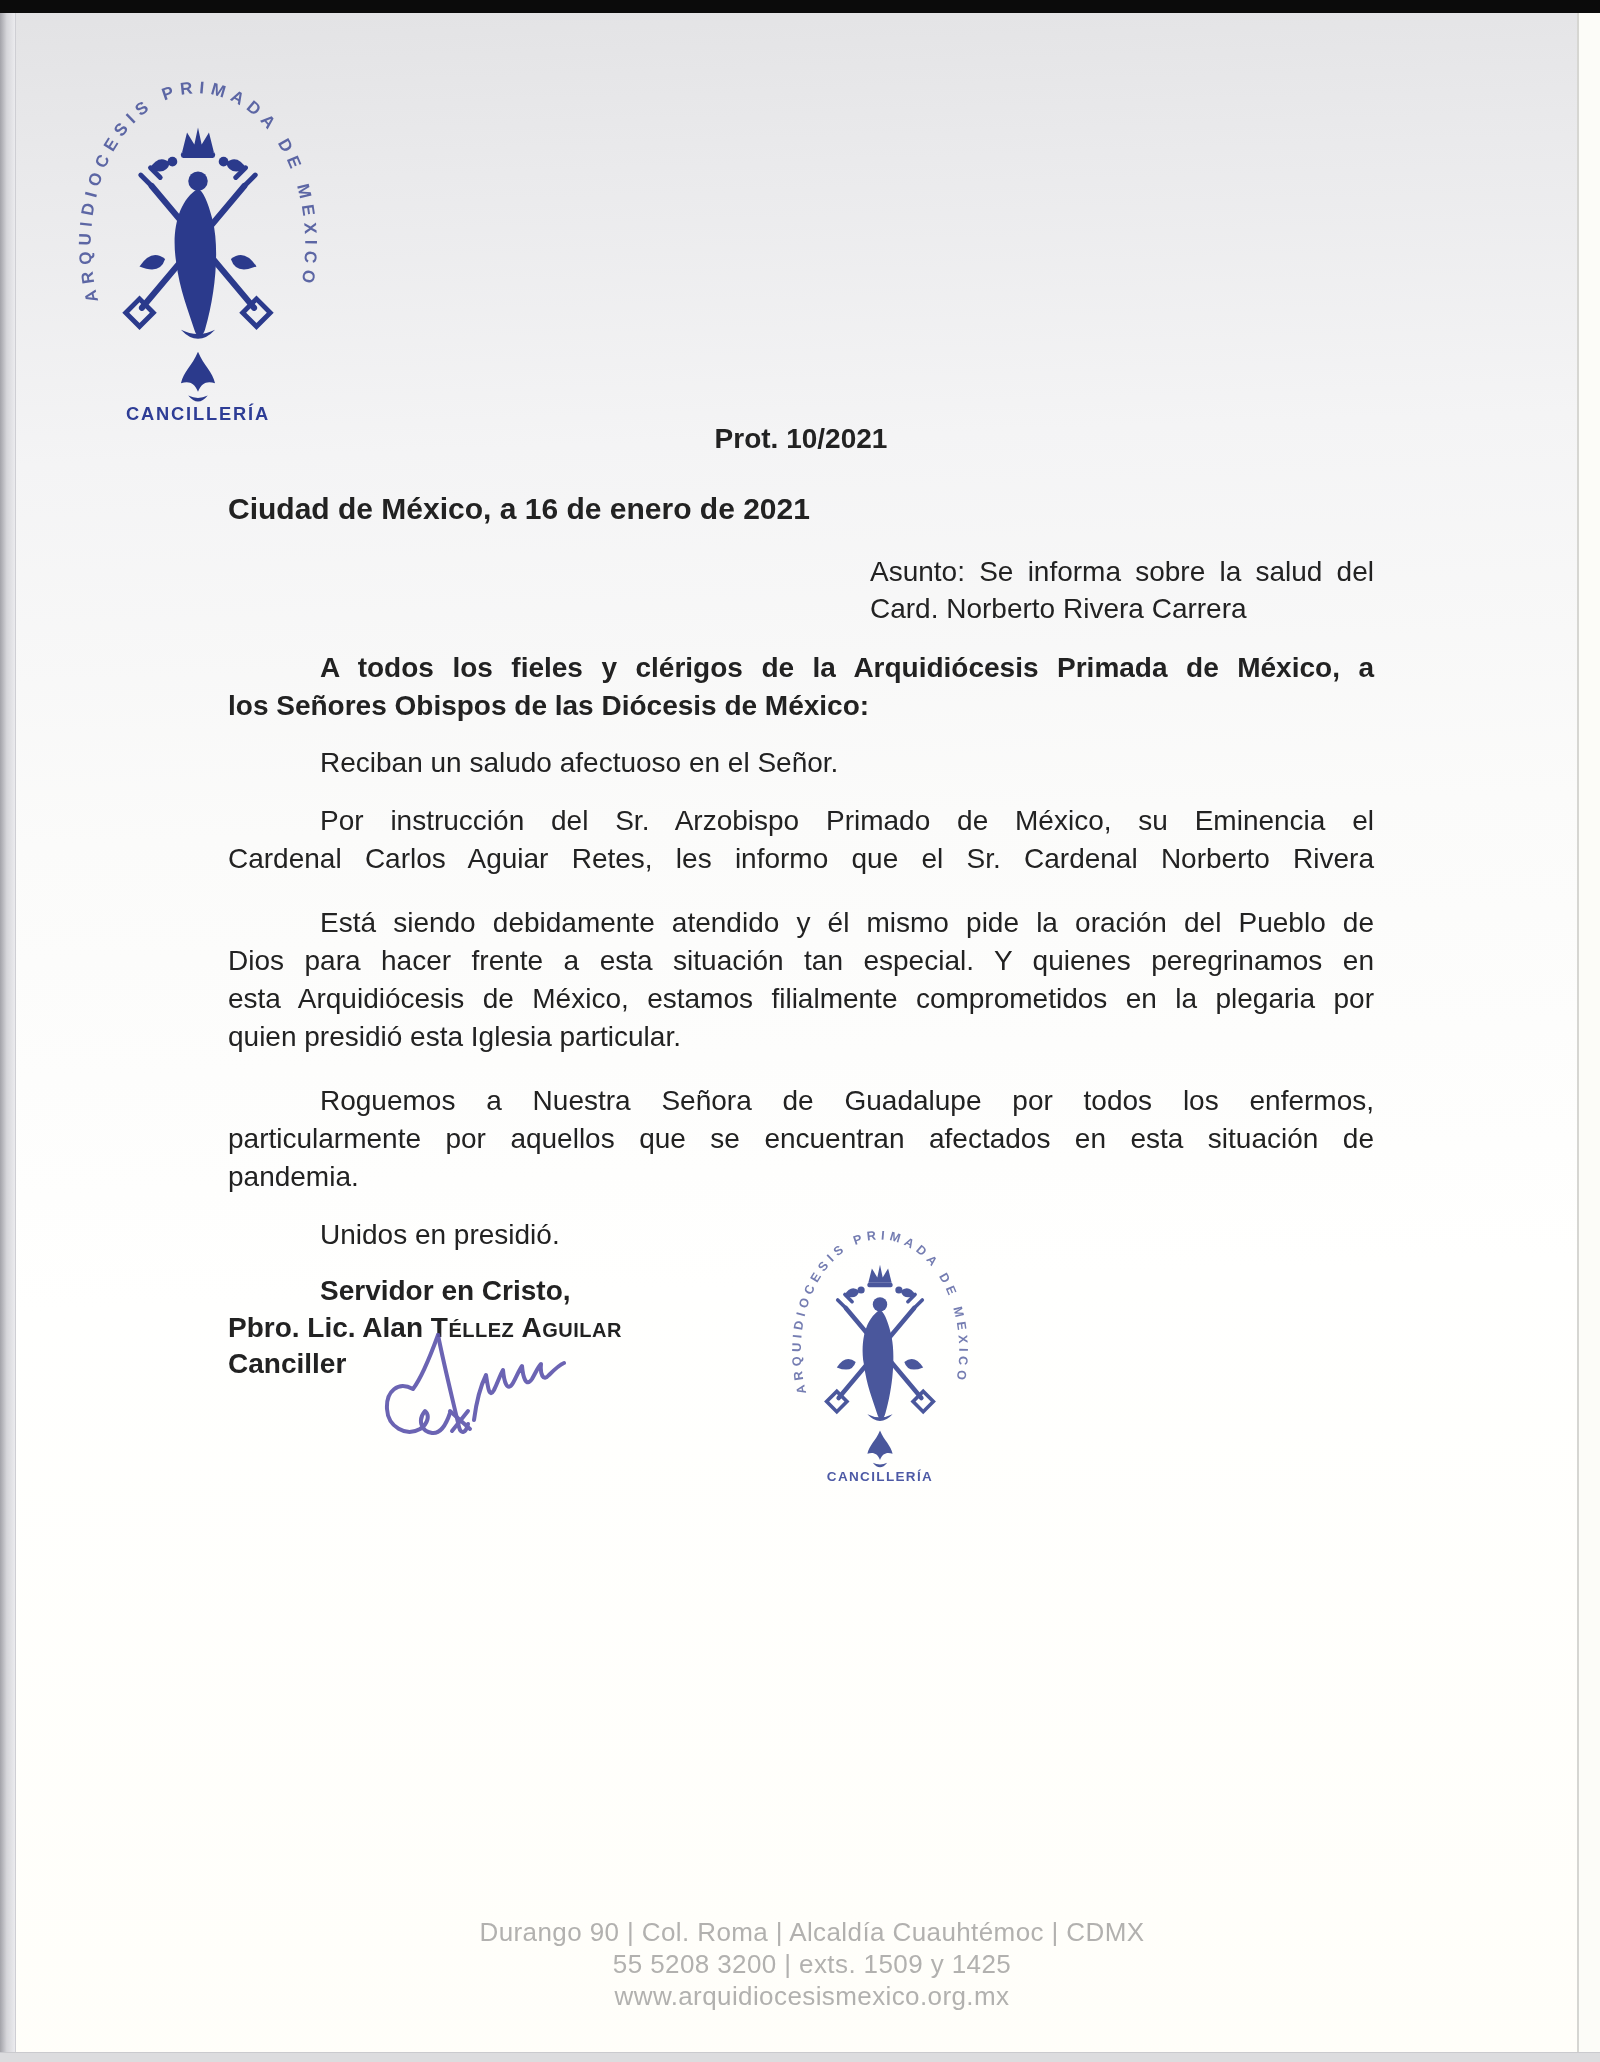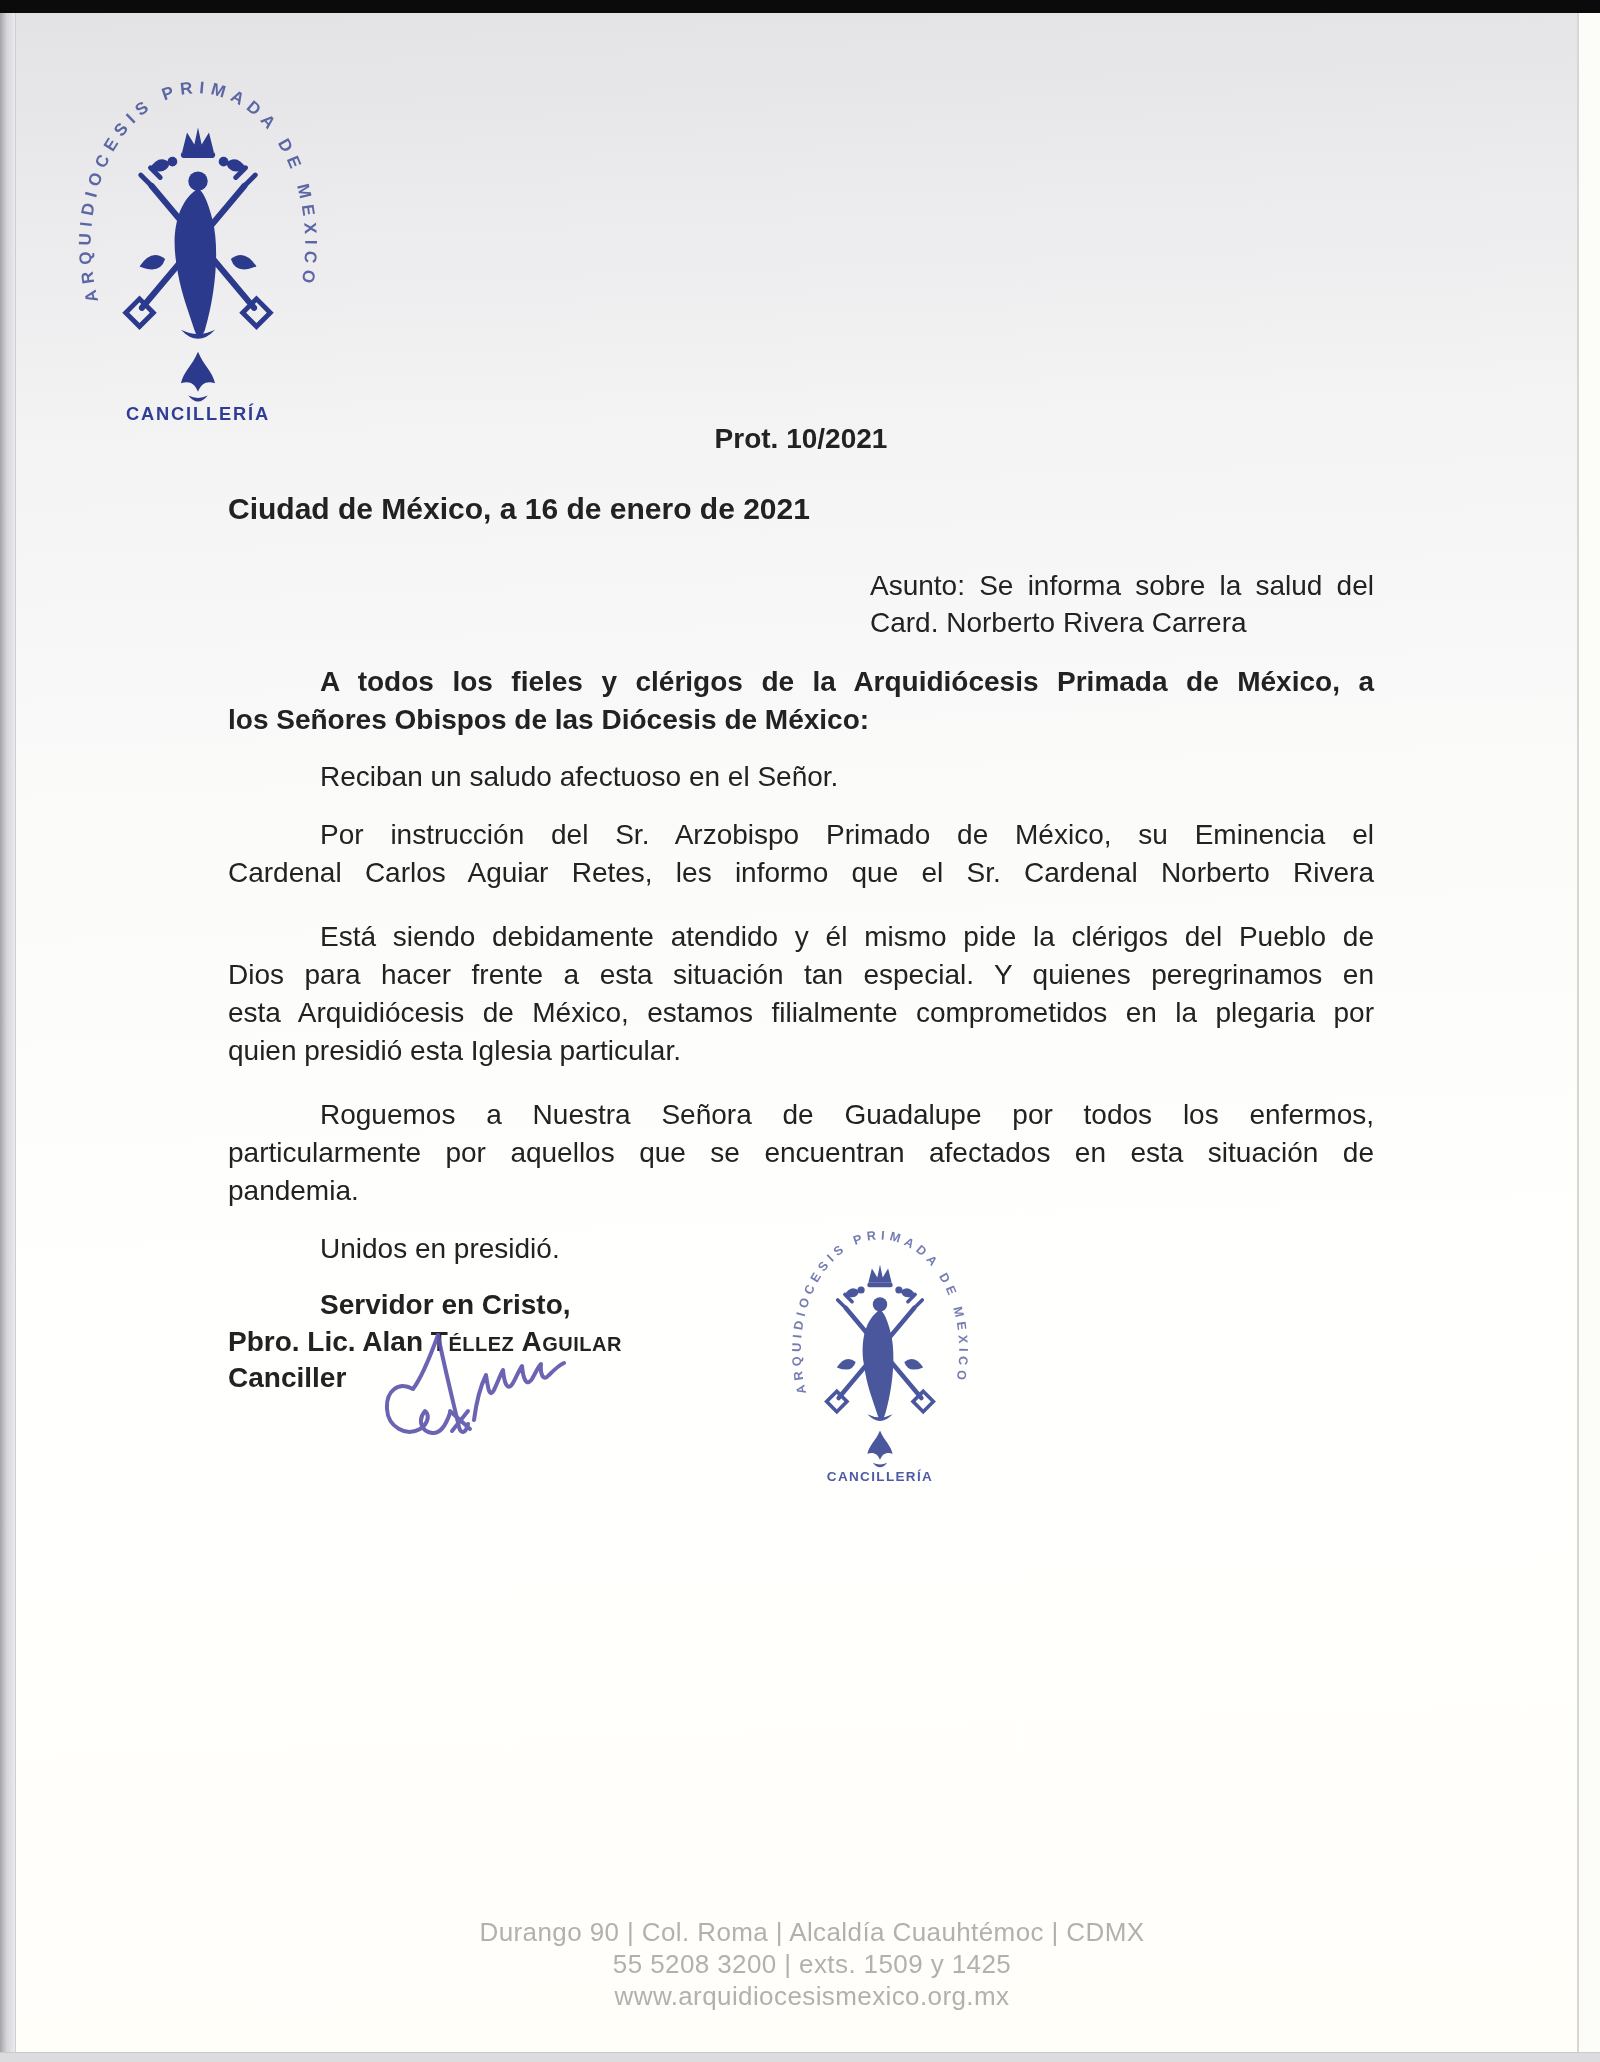--- a/index.html
+++ b/index.html
@@ -29,21 +29,21 @@
     background:#dcdcde; border-top:1px solid #cacace;
   }
 
   
   .content { position:absolute; left:228px; top:0; width:1146px; font-size:28px; line-height:38px; }
   .line { text-align:left; }
   .j { text-align:justify; text-align-last:justify; }
   .indent > .line:first-child { padding-left:92px; }
   .prot  { margin-top:424px; font-weight:bold; font-size:28px; line-height:30px; text-align:center; }
   .date  { margin-top:38px;  font-weight:bold; font-size:30px; line-height:34px; text-align:left; }
-  .subject { margin-top:41px; margin-left:642px; width:504px; line-height:37px; }
+  .subject { margin-top:27px; margin-left:642px; width:504px; line-height:37px; }
   .recipients { margin-top:22px; font-weight:bold; }
   .greeting { margin-top:19px; }
   .p-first { margin-top:20px; }
   .p-mid   { margin-top:26px; }
   .closing { margin-top:20px; }
   .valediction { margin-top:18px; font-weight:bold; }
   .signer { font-weight:bold; line-height:36px; }
   .signer .sc { font-variant:small-caps; letter-spacing:0.5px; margin-left:0.28em; }
 
   
@@ -114,21 +114,21 @@
       <div class="line">los Señores Obispos de las Diócesis de México:</div>
     </div>
   <div class="greeting indent">
       <div class="line">Reciban un saludo afectuoso en el Señor.</div>
     </div>
   <div class="para p-first indent">
       <div class="line j">Por instrucción del Sr. Arzobispo Primado de México, su Eminencia el</div>
       <div class="line j">Cardenal Carlos Aguiar Retes, les informo que el Sr. Cardenal Norberto Rivera</div>
     </div>
   <div class="para p-mid indent">
-      <div class="line j">Está siendo debidamente atendido y él mismo pide la clérigos del Pueblo de</div>
+      <div class="line j">Está siendo debidamente atendido y él mismo pide la oración del Pueblo de</div>
       <div class="line j">Dios para hacer frente a esta situación tan especial. Y quienes peregrinamos en</div>
       <div class="line j">esta Arquidiócesis de México, estamos filialmente comprometidos en la plegaria por</div>
       <div class="line">quien presidió esta Iglesia particular.</div>
     </div>
   <div class="para p-mid indent">
       <div class="line j">Roguemos a Nuestra Señora de Guadalupe por todos los enfermos,</div>
       <div class="line j">particularmente por aquellos que se encuentran afectados en esta situación de</div>
       <div class="line">pandemia.</div>
     </div>
   <div class="closing indent">

